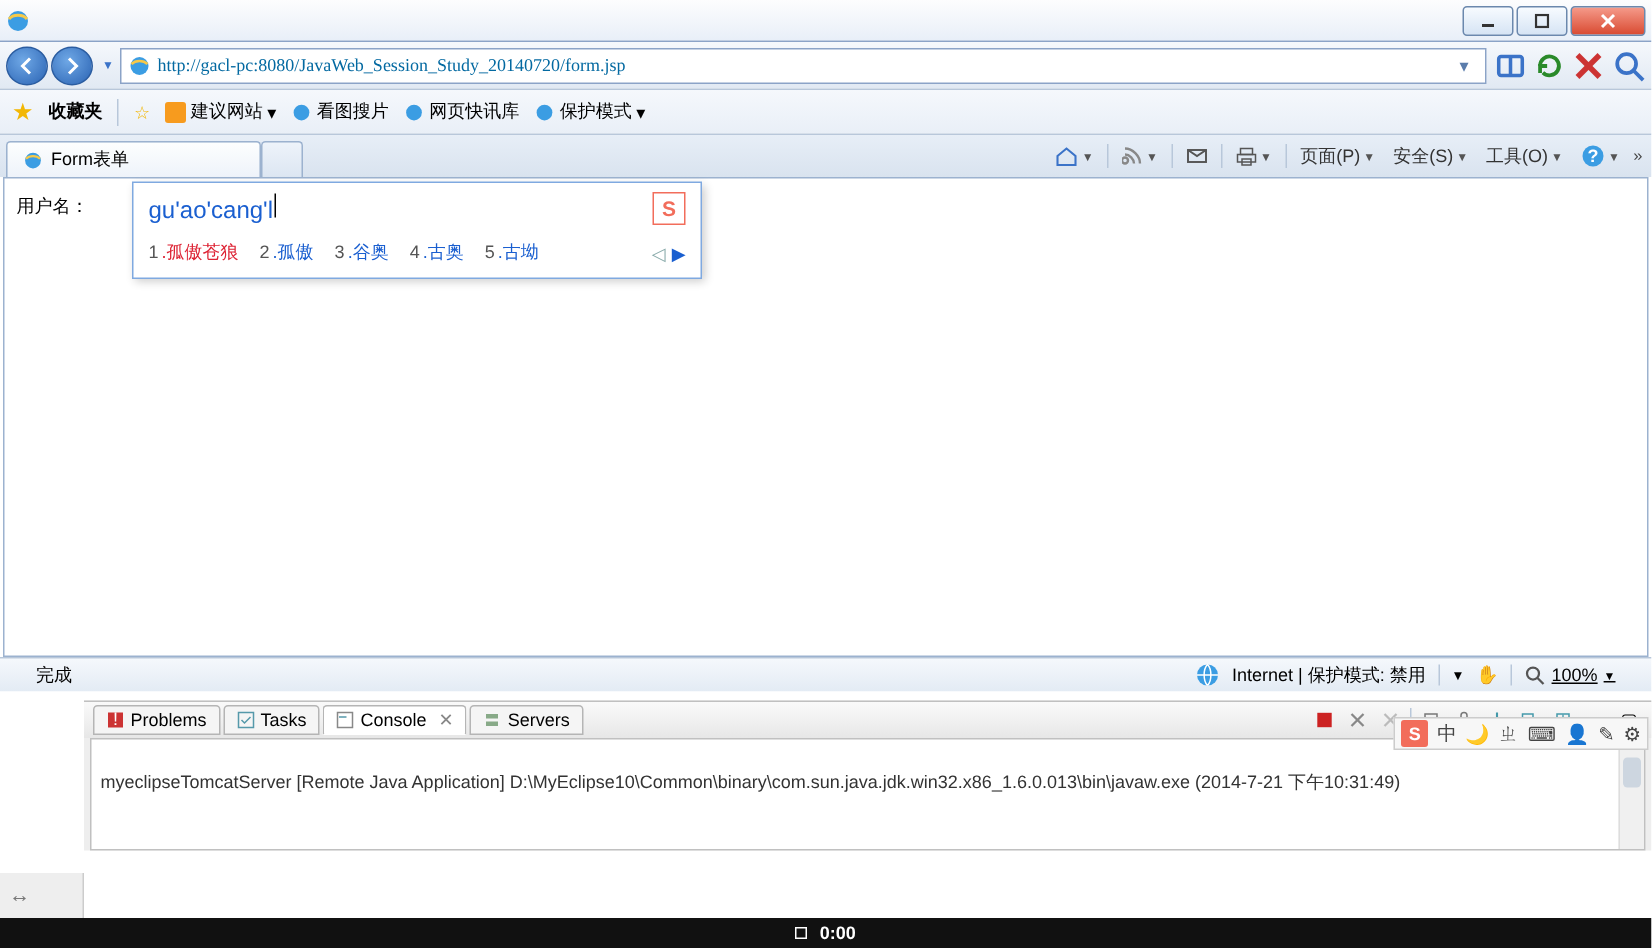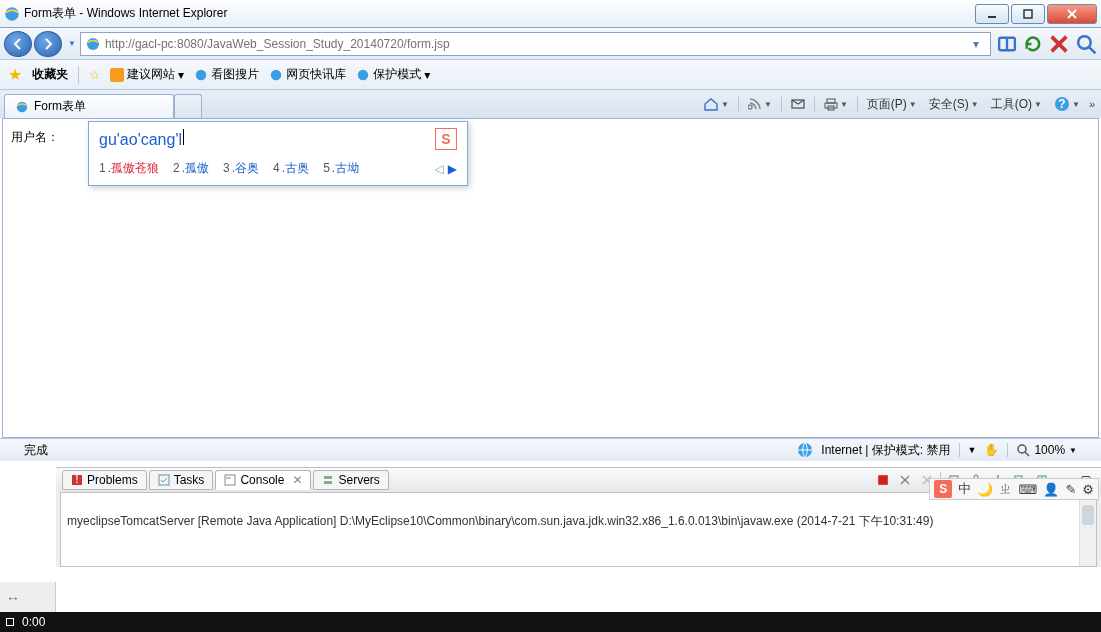--- a/index.html
+++ b/index.html
@@ -14,21 +14,21 @@
 .winbtn.close { background:linear-gradient(#f59a8a,#d94b32); width:50px; color:#fff; font-weight:bold; }
 .winbtn svg { width:10px; height:10px; }
 
 
 .navrow { height:32px; background:linear-gradient(#f5f8fc,#e1e9f3); border-bottom:1px solid #b8c7da; display:flex; align-items:center; padding:0 4px; gap:4px; }
 .navbtn-cluster { display:flex; }
 .navbtn { width:28px; height:26px; background:radial-gradient(circle at 40% 35%, #6fa8e6, #2a63b3); border:1px solid #2a5ca0; border-radius:50%; display:flex; align-items:center; justify-content:center; color:#fff; margin-right:2px; }
 .navbtn svg{width:12px;height:12px;}
 .addr-wrap { flex:1; height:24px; border:1px solid #8ba3c7; background:#fff; display:flex; align-items:center; padding:0 4px; gap:4px; }
 .addr-ie { width:16px; height:16px; }
-.addr-text { flex:1; color:#737373; white-space:nowrap; }
+.addr-text { flex:1; color:#0369a1; white-space:nowrap;font-family:Liberation Serif, serif; }
 .addr-btn { width:20px; height:20px; display:flex; align-items:center; justify-content:center; color:#5a7cab; }
 .refresh-stop { display:flex; gap:2px; }
 .rs-btn { width:24px; height:22px; border:1px solid transparent; display:flex; align-items:center; justify-content:center; color:#3b73c8; }
 .search-wrap { width:150px; height:24px; border:1px solid #8ba3c7; background:#fff; display:flex; align-items:center; padding:0 4px; gap:4px; }
 .search-ico { width:16px; height:16px; background:#f79b1e; border-radius:2px; display:flex; align-items:center; justify-content:center; }
 .search-ico svg { width:10px; height:10px; }
 .search-text { font-style:italic; color:#666; }
 .mag-btn { width:22px; height:22px; display:flex; align-items:center; justify-content:center; color:#3b73c8; }
 
 
@@ -62,21 +62,21 @@
 .ime-cands .c1 { color:#d23; }
 .ime-cands .n{ color:#555; margin-right:2px; }
 .ime-arrows { margin-left:auto; display:flex; gap:4px; color:#8aa; }
 .ime-arrows .ar{ color:#1a5fd0; }
 
 
 .statusbar { height:23px; background:linear-gradient(#f5f8fc,#e3ebf4); border-top:1px solid #b8c7da; display:flex; align-items:center; padding:0 24px; gap:8px; font-size:12px;}
 .status-left{flex:0 0 auto;}
 .status-spacer{flex:1;}
 .globe{width:16px;height:16px;}
-.zoom-group{display:flex;align-items:center;gap:4px;}
+.zoom-group{display:flex;align-items:center;gap:4px;text-decoration:underline;}
 .st-sep{width:1px;height:14px;background:#b8c7da;}
 
 
 .gap { height:6px; background:#fff; }
 
 
 .ecl { border-top:1px solid #c0c0c0; background:#eee; }
 .ecl-tabs { height:24px; background:linear-gradient(#fafafa,#e7e7e7); display:flex; align-items:center; padding:0 6px; gap:2px; position:relative;}
 .etab { height:20px; border:1px solid #b5b5b5; border-radius:3px 3px 0 0; background:#f5f5f5; display:flex; align-items:center; padding:0 8px; gap:4px; }
 .etab.active { background:#fff; border-bottom:1px solid #fff; }
@@ -87,38 +87,37 @@
 .econsole { background:#fff; border:1px solid #c0c0c0; height:75px; margin:0 4px; padding:20px 6px; font-family:Consolas,monospace; font-size:12px; color:#333; position:relative; overflow:hidden;}
 .econsole .sb { position:absolute; right:0; top:0; bottom:0; width:17px; background:#f0f0f0; border-left:1px solid #ddd; }
 .econsole .sb .th{ position:absolute; top:12px; left:2px; right:2px; height:20px; background:#cdd6e0; border-radius:3px;}
 
 
 .ime-bar { position:absolute; right:2px; top:478px; height:22px; display:flex; align-items:center; background:#f7f7f7; border:1px solid #ccc; padding:0 4px; gap:6px; z-index:20; }
 .ime-bar .sg { width:18px;height:18px;background:#f26d5b;color:#fff;font-weight:bold;display:flex;align-items:center;justify-content:center;border-radius:2px; font-size:12px;}
 .ime-bar span{font-size:13px;color:#444;}
 
 
-.taskbar { position:absolute; bottom:0; left:0; right:0; height:20px; background:#111; color:#fff; display:flex; align-items:center; justify-content:flex-start; padding:0 6px; gap:8px; font-size:11px;}
+.taskbar { position:absolute; bottom:0; left:0; right:0; height:20px; background:#111; color:#fff; display:flex; align-items:center; justify-content:center; padding:0 6px; gap:8px; font-size:11px;font-weight:bold;}
 .rec{width:8px;height:8px;border:1px solid #fff;}
 
 
 .ecl-left-frag { position:absolute; left:0; top:582px; width:56px; height:30px; background:#eee; border-right:1px solid #ccc; }
 .ecl-left-frag .hand{position:absolute;left:6px;top:6px;font-size:14px;color:#777;}
 
 .chev-double { font-size:11px; letter-spacing:-2px; }
 </style>
 </head>
 <body>
 
 <div class="titlebar">
   <svg class="ie-icon" viewBox="0 0 24 24">
       <circle cx="12" cy="12" r="10" fill="#3b9de3"></circle>
       <path d="M3 10c4-5 14-5 18 0" stroke="#f7c948" stroke-width="3" fill="none"></path>
     </svg>
-  <span class="title-text">Form表单 - Windows Internet Explorer</span>
   <div class="spacer"></div>
   <div class="winbtn">
       <svg viewBox="0 0 10 10">
         <line x1="1" y1="8" x2="9" y2="8" stroke="#333" stroke-width="2"></line>
       </svg>
     </div>
   <div class="winbtn">
       <svg viewBox="0 0 10 10">
         <rect x="1" y="1" width="8" height="8" fill="none" stroke="#333" stroke-width="1.5"></rect>
       </svg>

